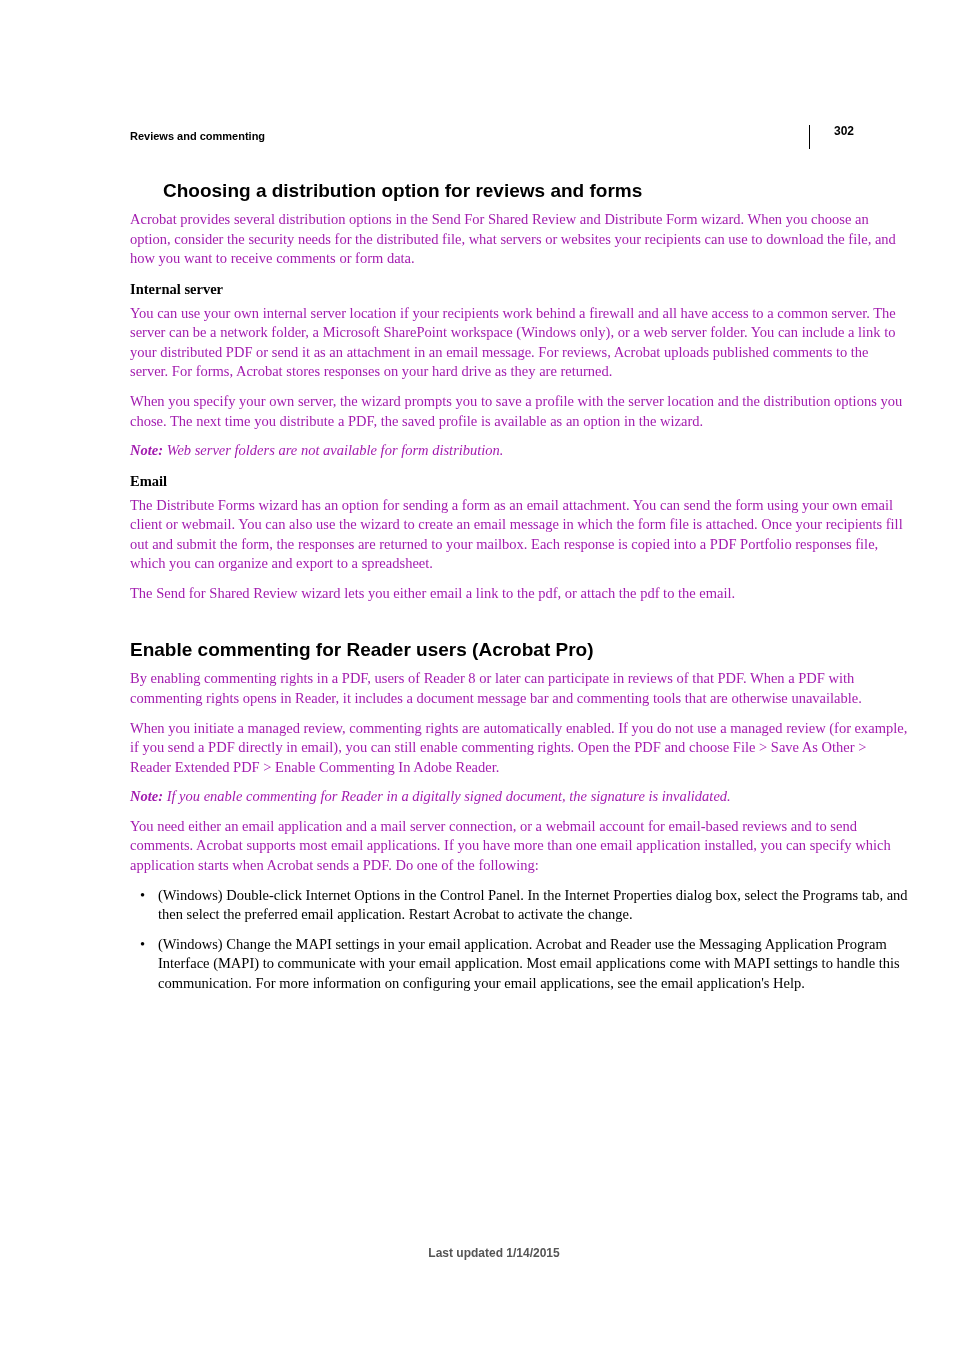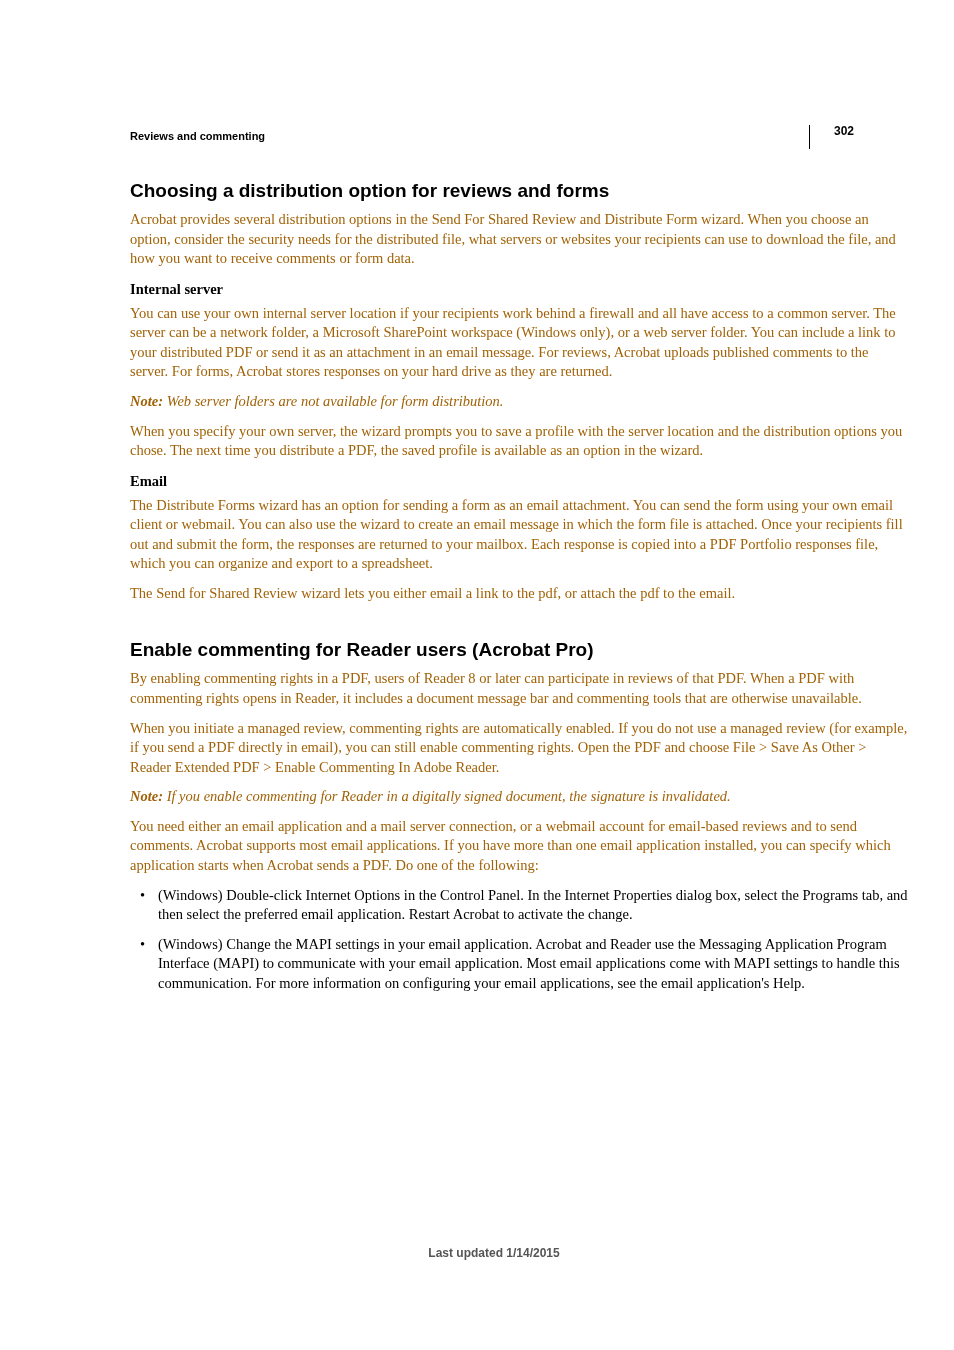--- a/index.html
+++ b/index.html
@@ -33,26 +33,26 @@
     margin-bottom: 38px;
   }
   h2 {
     font-family: "Myriad Pro", "Helvetica Neue", Arial, sans-serif;
     font-weight: 700;
     font-size: 19px;
     color: #000;
     margin-top: 36px;
     margin-bottom: 8px;
   }
-  h2.first { margin-top: 0; }
+  h2.first { margin-top: 0; margin-left: 33px; }
   p {
     font-size: 14.5px;
     line-height: 1.35;
     margin-bottom: 10px;
-    color: #a16207;
+    color: #a21caf;
   }
   .subhead {
     font-size: 14.5px;
     font-weight: 700;
     margin-top: 12px;
     margin-bottom: 6px;
   }
   .note-label { font-weight: 700; font-style: italic; }
   .note-body { font-style: italic; }
   ul { list-style: none; margin-top: 6px; }
@@ -87,22 +87,22 @@
 <div class="page-number">302</div>
 
 <div class="page">
   <div class="section-header">Reviews and commenting</div>
 
   <h2 class="first">Choosing a distribution option for reviews and forms</h2>
   <p>Acrobat provides several distribution options in the Send For Shared Review and Distribute Form wizard. When you choose an option, consider the security needs for the distributed file, what servers or websites your recipients can use to download the file, and how you want to receive comments or form data.</p>
 
   <div class="subhead">Internal server</div>
   <p>You can use your own internal server location if your recipients work behind a firewall and all have access to a common server. The server can be a network folder, a Microsoft SharePoint workspace (Windows only), or a web server folder. You can include a link to your distributed PDF or send it as an attachment in an email message. For reviews, Acrobat uploads published comments to the server. For forms, Acrobat stores responses on your hard drive as they are returned.</p>
+  <p>When you specify your own server, the wizard prompts you to save a profile with the server location and the distribution options you chose. The next time you distribute a PDF, the saved profile is available as an option in the wizard.</p>
   <p><span class="note-label">Note:</span><span class="note-body"> Web server folders are not available for form distribution.</span></p>
-  <p>When you specify your own server, the wizard prompts you to save a profile with the server location and the distribution options you chose. The next time you distribute a PDF, the saved profile is available as an option in the wizard.</p>
 
   <div class="subhead">Email</div>
   <p>The Distribute Forms wizard has an option for sending a form as an email attachment. You can send the form using your own email client or webmail. You can also use the wizard to create an email message in which the form file is attached. Once your recipients fill out and submit the form, the responses are returned to your mailbox. Each response is copied into a PDF Portfolio responses file, which you can organize and export to a spreadsheet.</p>
   <p>The Send for Shared Review wizard lets you either email a link to the pdf, or attach the pdf to the email.</p>
 
   <h2>Enable commenting for Reader users (Acrobat Pro)</h2>
   <p>By enabling commenting rights in a PDF, users of Reader 8 or later can participate in reviews of that PDF. When a PDF with commenting rights opens in Reader, it includes a document message bar and commenting tools that are otherwise unavailable.</p>
   <p>When you initiate a managed review, commenting rights are automatically enabled. If you do not use a managed review (for example, if you send a PDF directly in email), you can still enable commenting rights. Open the PDF and choose File &gt; Save As Other &gt; Reader Extended PDF &gt; Enable Commenting In Adobe Reader.</p>
   <p><span class="note-label">Note:</span><span class="note-body"> If you enable commenting for Reader in a digitally signed document, the signature is invalidated.</span></p>
 

